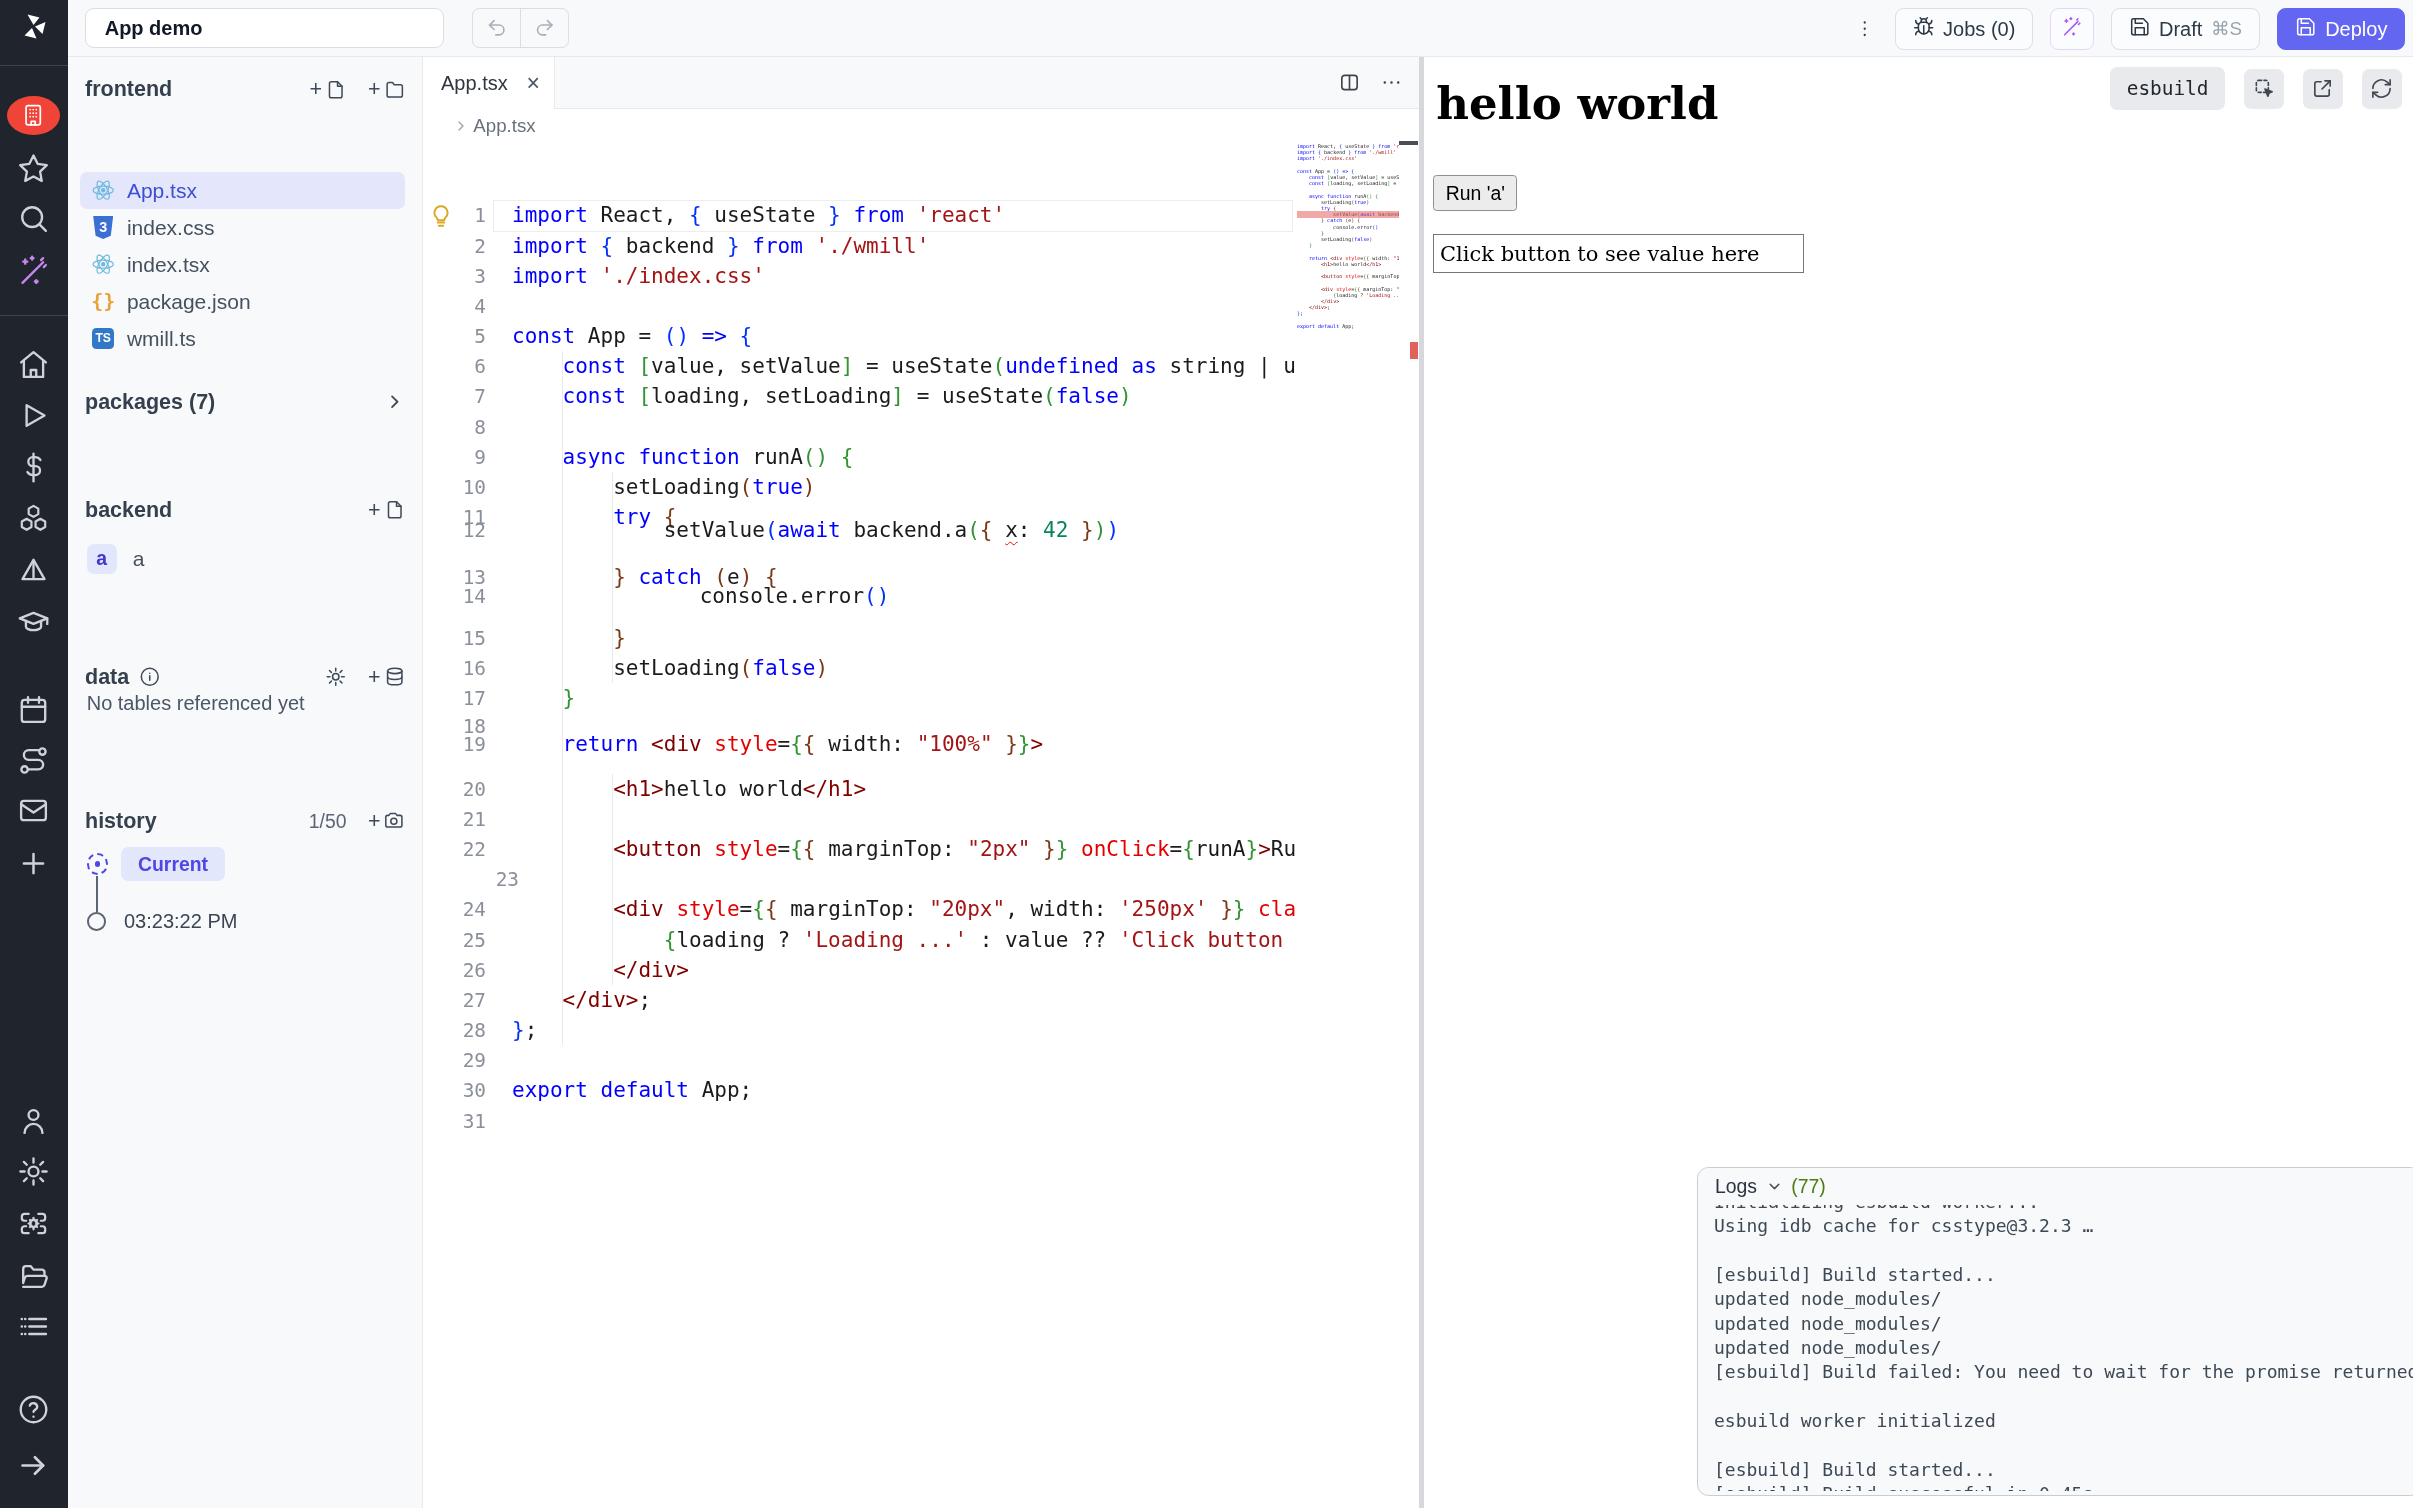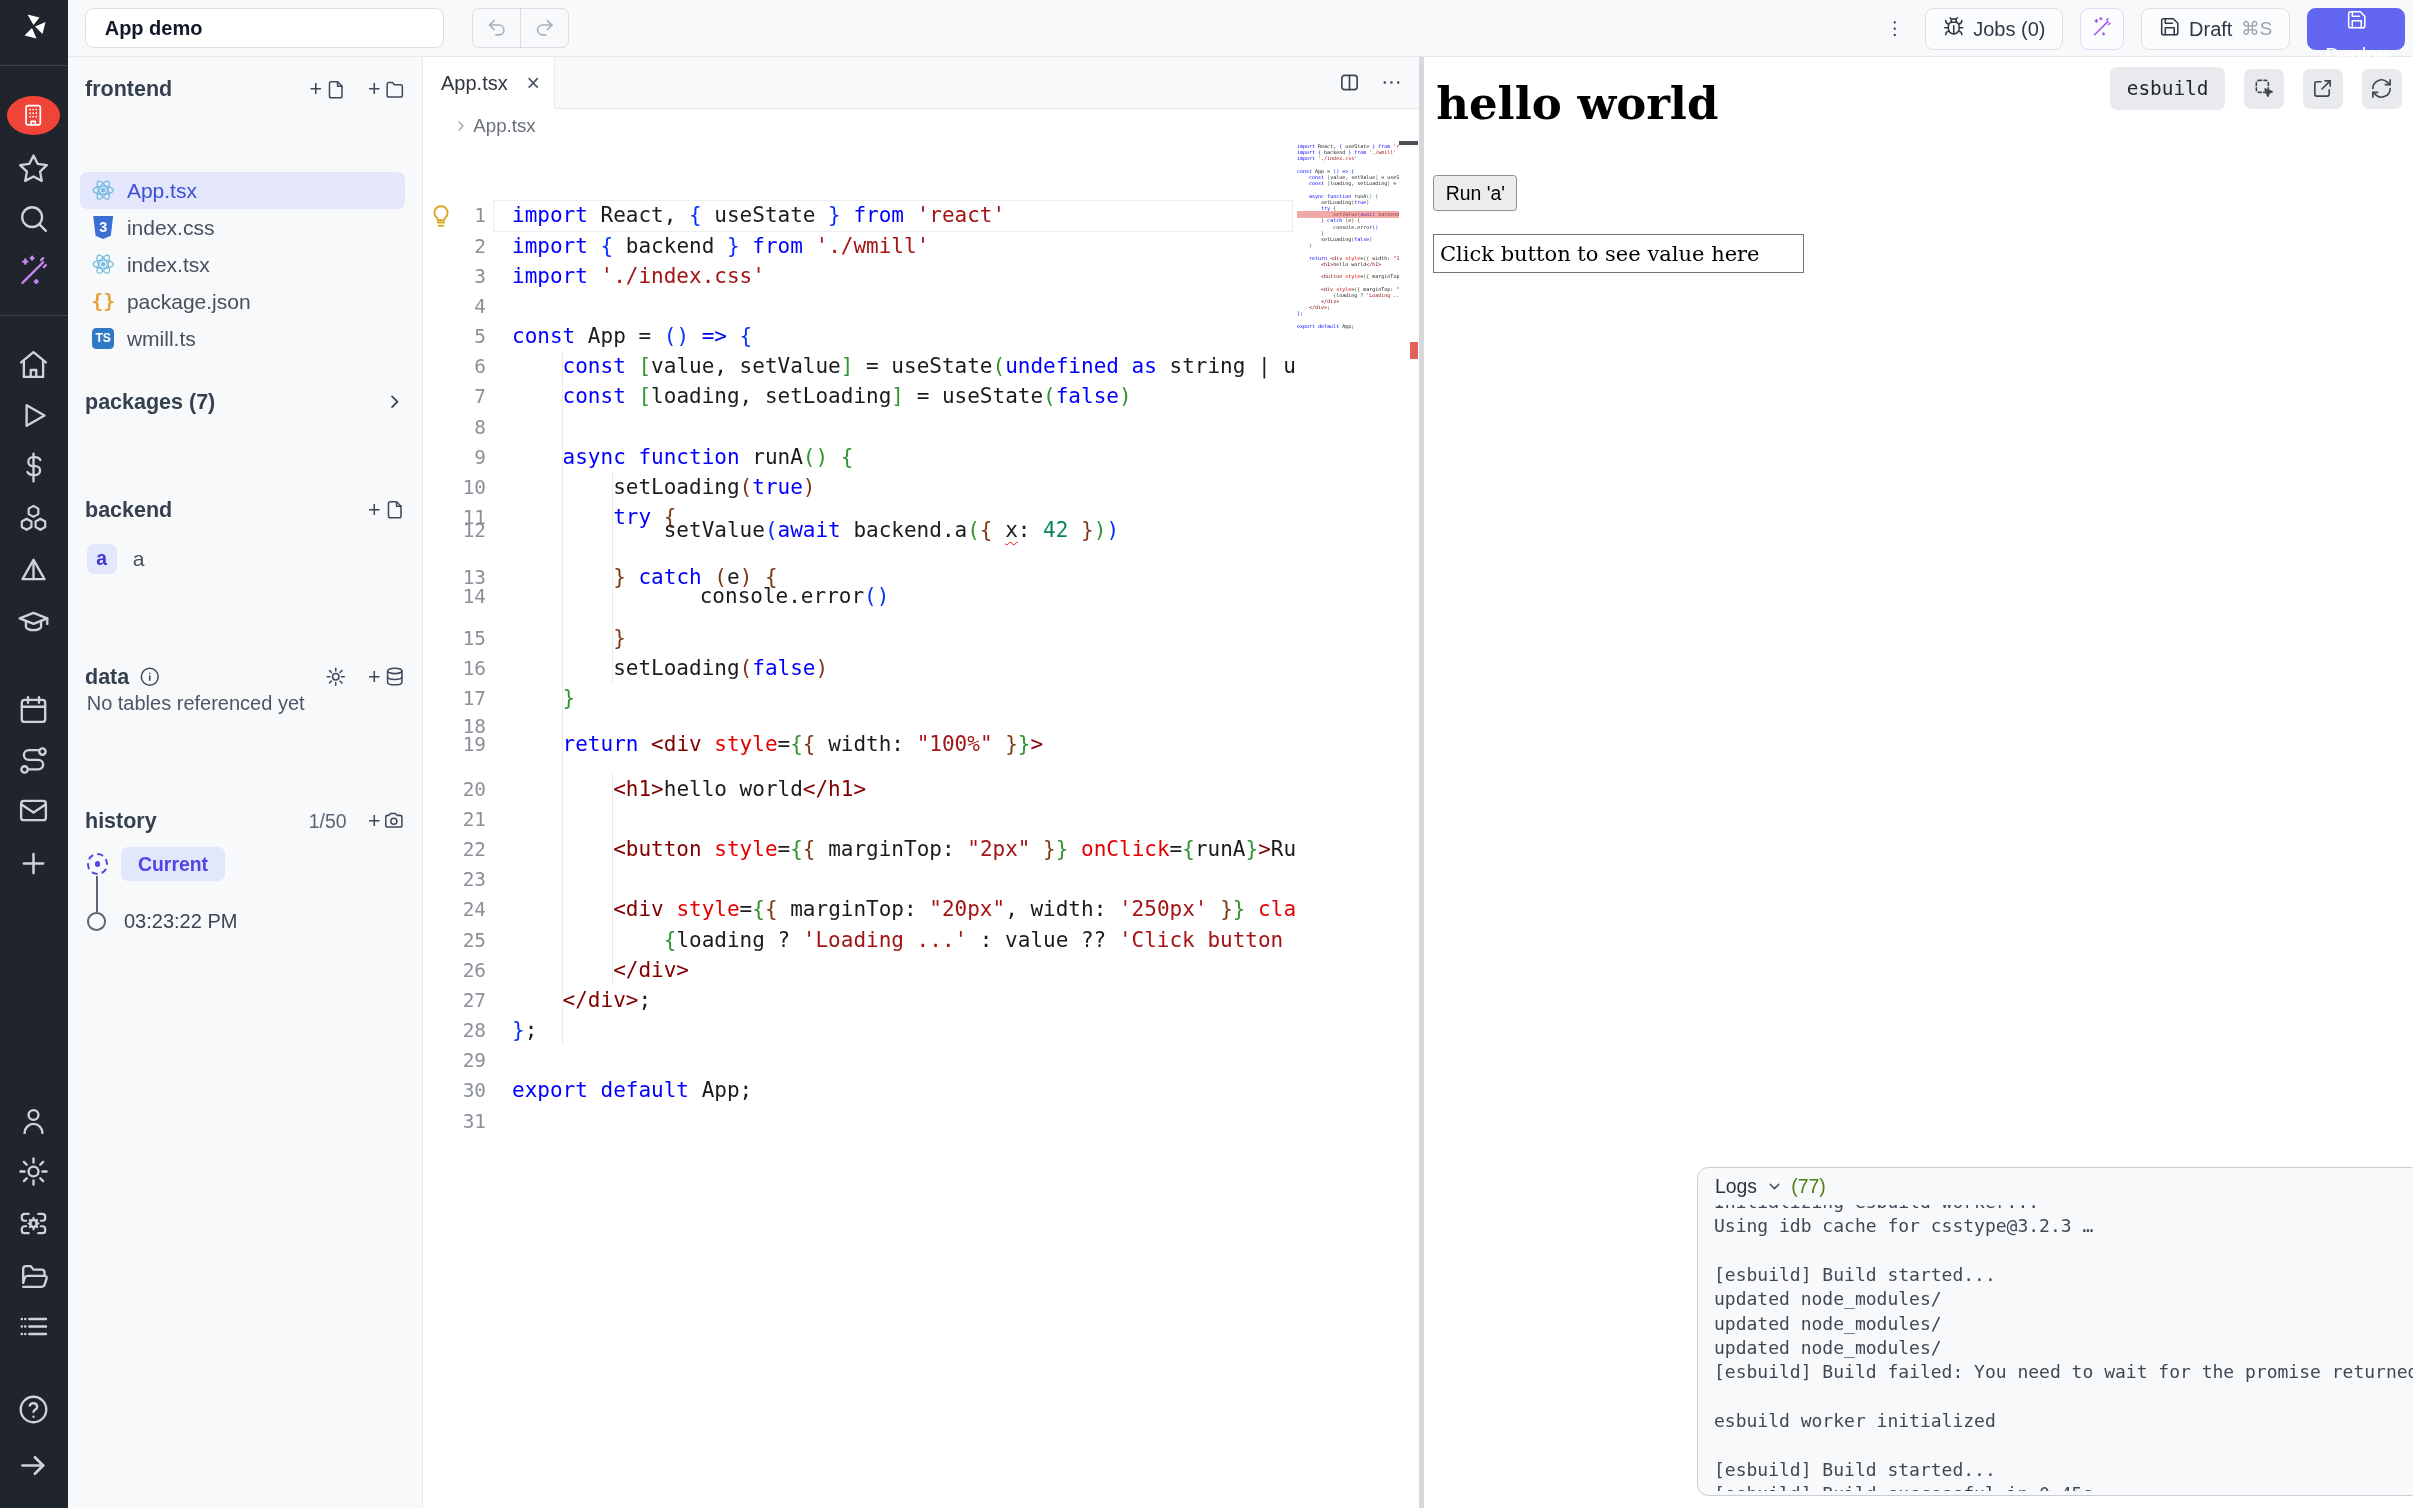--- a/index.html
+++ b/index.html
@@ -23,21 +23,21 @@
   .undoredo .ur+.ur{border-left:1.4px solid #dadde2;}
   .undoredo svg{width:21.5px;height:21.5px;}
   .tb-right{position:absolute;right:8.6px;top:8px;height:42px;display:flex;align-items:center;gap:17px;}
   .dots-v{color:#374151;width:26px;display:flex;justify-content:center;}
   .dots-v svg{width:21.5px;height:21.5px;}
   .tbtn{height:42px;display:flex;align-items:center;gap:8.6px;padding:0 17px;border:1.4px solid #dcdfe3;border-radius:8.6px;
         background:#fbfcfd;font-size:20px;color:#2e3946;box-sizing:border-box;}
   .tbtn svg{width:21.5px;height:21.5px;}
   .tbtn.wandbtn{border-color:#e6d5f8;color:#a855f7;padding:0 10px;}
   .tbtn .kbd{color:#9aa3ad;font-size:18.7px;}
-  .tbtn.deploy{background:#6366f1;border-color:#6366f1;color:#fff;font-weight:500;flex-direction:column;}
+  .tbtn.deploy{background:#6366f1;border-color:#6366f1;color:#fff;font-weight:500;}
   
   .sidebar{position:absolute;left:68px;top:57px;width:355px;height:1451px;background:#f8f9fa;border-right:1.4px solid #e7e9ec;box-sizing:border-box;}
   .sec-h{position:absolute;left:17px;right:17px;height:36px;display:flex;align-items:center;font-size:21.5px;font-weight:700;color:#35404e;}
   .sec-h .grow{flex:1;}
   .hic{display:inline-flex;align-items:center;gap:2.9px;color:#3f4a59;font-size:21.5px;font-weight:400;}
   .hic svg{width:21.5px;height:21.5px;}
   .hgap{display:inline-flex;gap:21.5px;align-items:center;}
   .files{position:absolute;left:11.5px;top:115px;width:325px;}
   .frow{height:37px;display:flex;align-items:center;gap:11.5px;padding-left:11.5px;border-radius:7.2px;font-size:21px;color:#46505e;}
   .frow.sel{background:#e4e7fc;color:#3b4ed6;font-weight:500;}
@@ -543,21 +543,21 @@
             <span class="ctext"><span class="tk-p">        </span><span class="tk-t">&lt;h1&gt;</span><span class="tk-p">hello world</span><span class="tk-t">&lt;/h1&gt;</span></span>
           </div>
           <div class="crow" style="top: 661px;">
             <span class="gut">21</span>
             <span class="ctext"></span>
           </div>
           <div class="crow" style="top: 691px;">
             <span class="gut">22</span>
             <span class="ctext"><span class="tk-p">        </span><span class="tk-t">&lt;button</span><span class="tk-p"> </span><span class="tk-a">style</span><span class="tk-p">=</span><span class="tk-b2">{</span><span class="tk-b3">{</span><span class="tk-p"> marginTop: </span><span class="tk-s">"2px"</span><span class="tk-p"> </span><span class="tk-b3">}</span><span class="tk-b2">}</span><span class="tk-p"> </span><span class="tk-a">onClick</span><span class="tk-p">=</span><span class="tk-b2">{</span><span class="tk-p">runA</span><span class="tk-b2">}</span><span class="tk-t">&gt;</span><span class="tk-p">Run </span></span>
           </div>
-          <div class="crow" style="top: 721px;">
+          <div class="crow" style="top: 721px; padding-left: 33px;">
             <span class="gut">23</span>
             <span class="ctext"></span>
           </div>
           <div class="crow" style="top: 751px;">
             <span class="gut">24</span>
             <span class="ctext"><span class="tk-p">        </span><span class="tk-t">&lt;div</span><span class="tk-p"> </span><span class="tk-a">style</span><span class="tk-p">=</span><span class="tk-b2">{</span><span class="tk-b3">{</span><span class="tk-p"> marginTop: </span><span class="tk-s">"20px"</span><span class="tk-p">, width: </span><span class="tk-s">'250px'</span><span class="tk-p"> </span><span class="tk-b3">}</span><span class="tk-b2">}</span><span class="tk-p"> </span><span class="tk-a">className</span></span>
           </div>
           <div class="crow" style="top: 782px;">
             <span class="gut">25</span>
             <span class="ctext"><span class="tk-p">            </span><span class="tk-b2">{</span><span class="tk-p">loading ? </span><span class="tk-s">'Loading ...'</span><span class="tk-p"> : value ?? </span><span class="tk-s">'Click button to see value here'</span></span>

